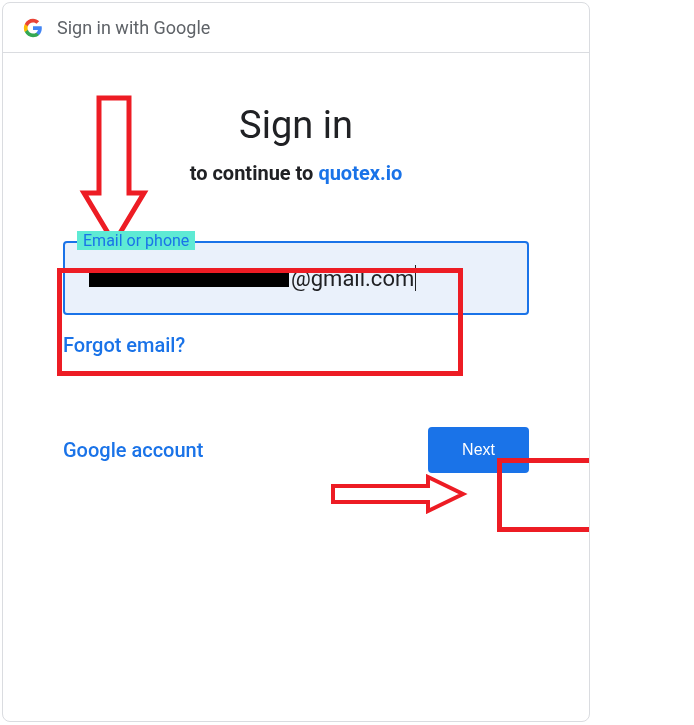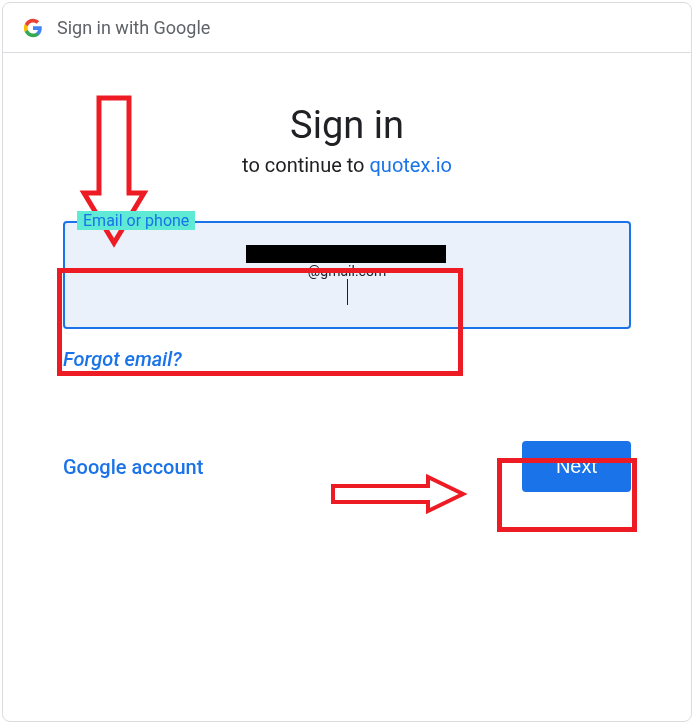--- a/index.html
+++ b/index.html
@@ -6,21 +6,21 @@
     body {
       font-family: 'Google Sans', Roboto, Arial, sans-serif;
       background: #fff;
       width: 694px;
       height: 725px;
       position: relative;
     }
     .container {
       border: 1px solid #dadce0;
       border-radius: 8px;
-      width: 690px;
+      width: 588px;
       height: 720px;
       margin: 2px;
       position: relative;
       overflow: hidden;
     }
     .header {
       display: flex;
       align-items: center;
       padding: 14px 20px;
       border-bottom: 1px solid #dadce0;
@@ -37,26 +37,27 @@
       font-weight: 400;
     }
     .content {
       padding: 50px 60px 0;
       text-align: center;
     }
     .signin-title {
       font-size: 38px;
       font-weight: 400;
       color: #202124;
-      margin-bottom: 6px;
+      margin-bottom: 14px;
     }
     .subtitle {
       font-size: 20px;
       color: #202124;
-      margin-bottom: 44px;
+      margin-bottom: 56px;
+      font-weight: bold;
     }
     .subtitle a {
       color: #1a73e8;
       text-decoration: none;
     }
     .input-wrapper {
       position: relative;
       margin-bottom: 18px;
     }
     .input-label {
@@ -67,66 +68,64 @@
       padding: 0 6px;
       font-size: 16px;
       color: #1a73e8;
       z-index: 2;
     }
     .email-display {
       display: flex;
       align-items: center;
       width: 100%;
       padding: 22px 24px;
-      font-size: 14px;
+      font-size: 22px;
       border: 2px solid #1a73e8;
       border-radius: 4px;
       background: #eaf1fb;
       color: #202124;
       text-align: left;
-      flex-direction: column;
     }
     .redacted {
       display: inline-block;
       width: 200px;
       height: 18px;
       background: #000;
       margin-right: 2px;
     }
     .cursor {
       display: inline-block;
       width: 1px;
       height: 26px;
       background: #202124;
       margin-left: 1px;
       vertical-align: middle;
     }
     .forgot-link {
       text-align: left;
       margin-bottom: 70px;
-      font-style: italic;
     }
     .forgot-link a, .create-link a {
       color: #1a73e8;
       font-size: 20px;
       font-weight: 500;
       text-decoration: none;
     }
     .actions {
       display: flex;
       justify-content: space-between;
       align-items: center;
     }
     .create-link { text-align: left; }
     .next-btn {
       background: #1a73e8;
       color: #fff;
       border: none;
       padding: 14px 34px;
-      font-size: 20px;
+      font-size: 16px;
       font-weight: 500;
       border-radius: 4px;
       cursor: pointer;
     }
     
     .anno-arrow-down {
       position: absolute;
       top: 90px;
       left: 76px;
       pointer-events: none;

